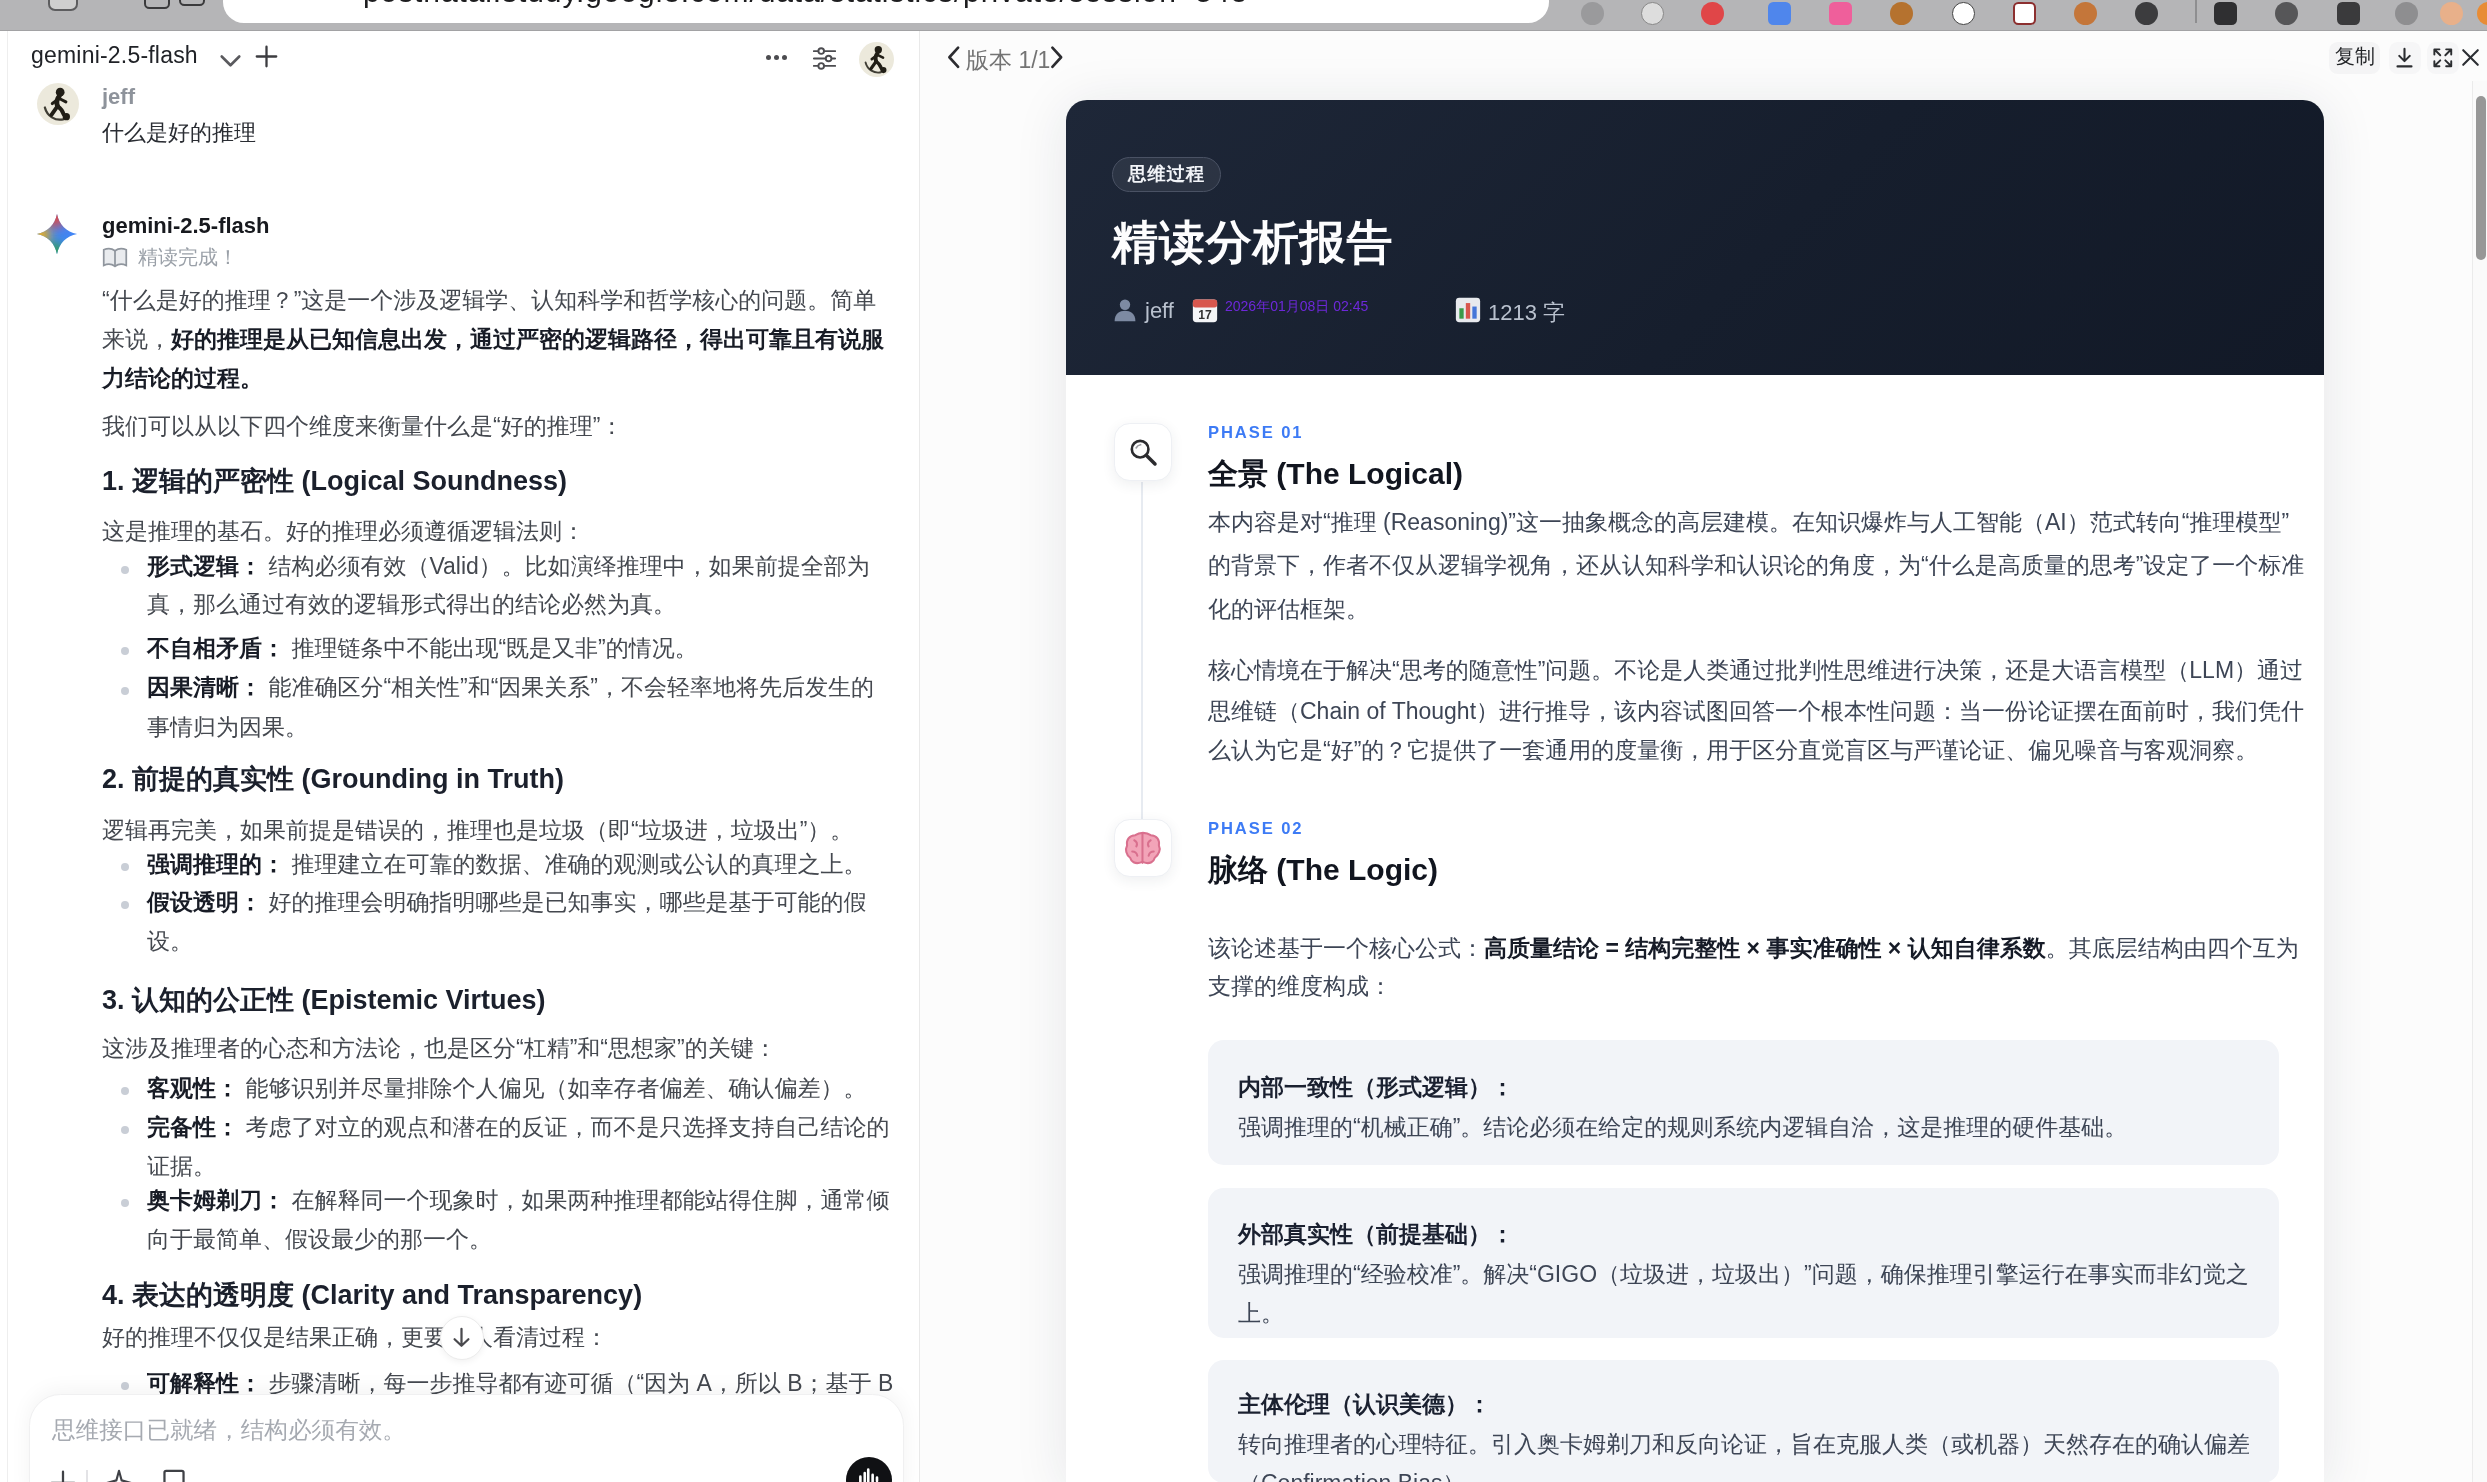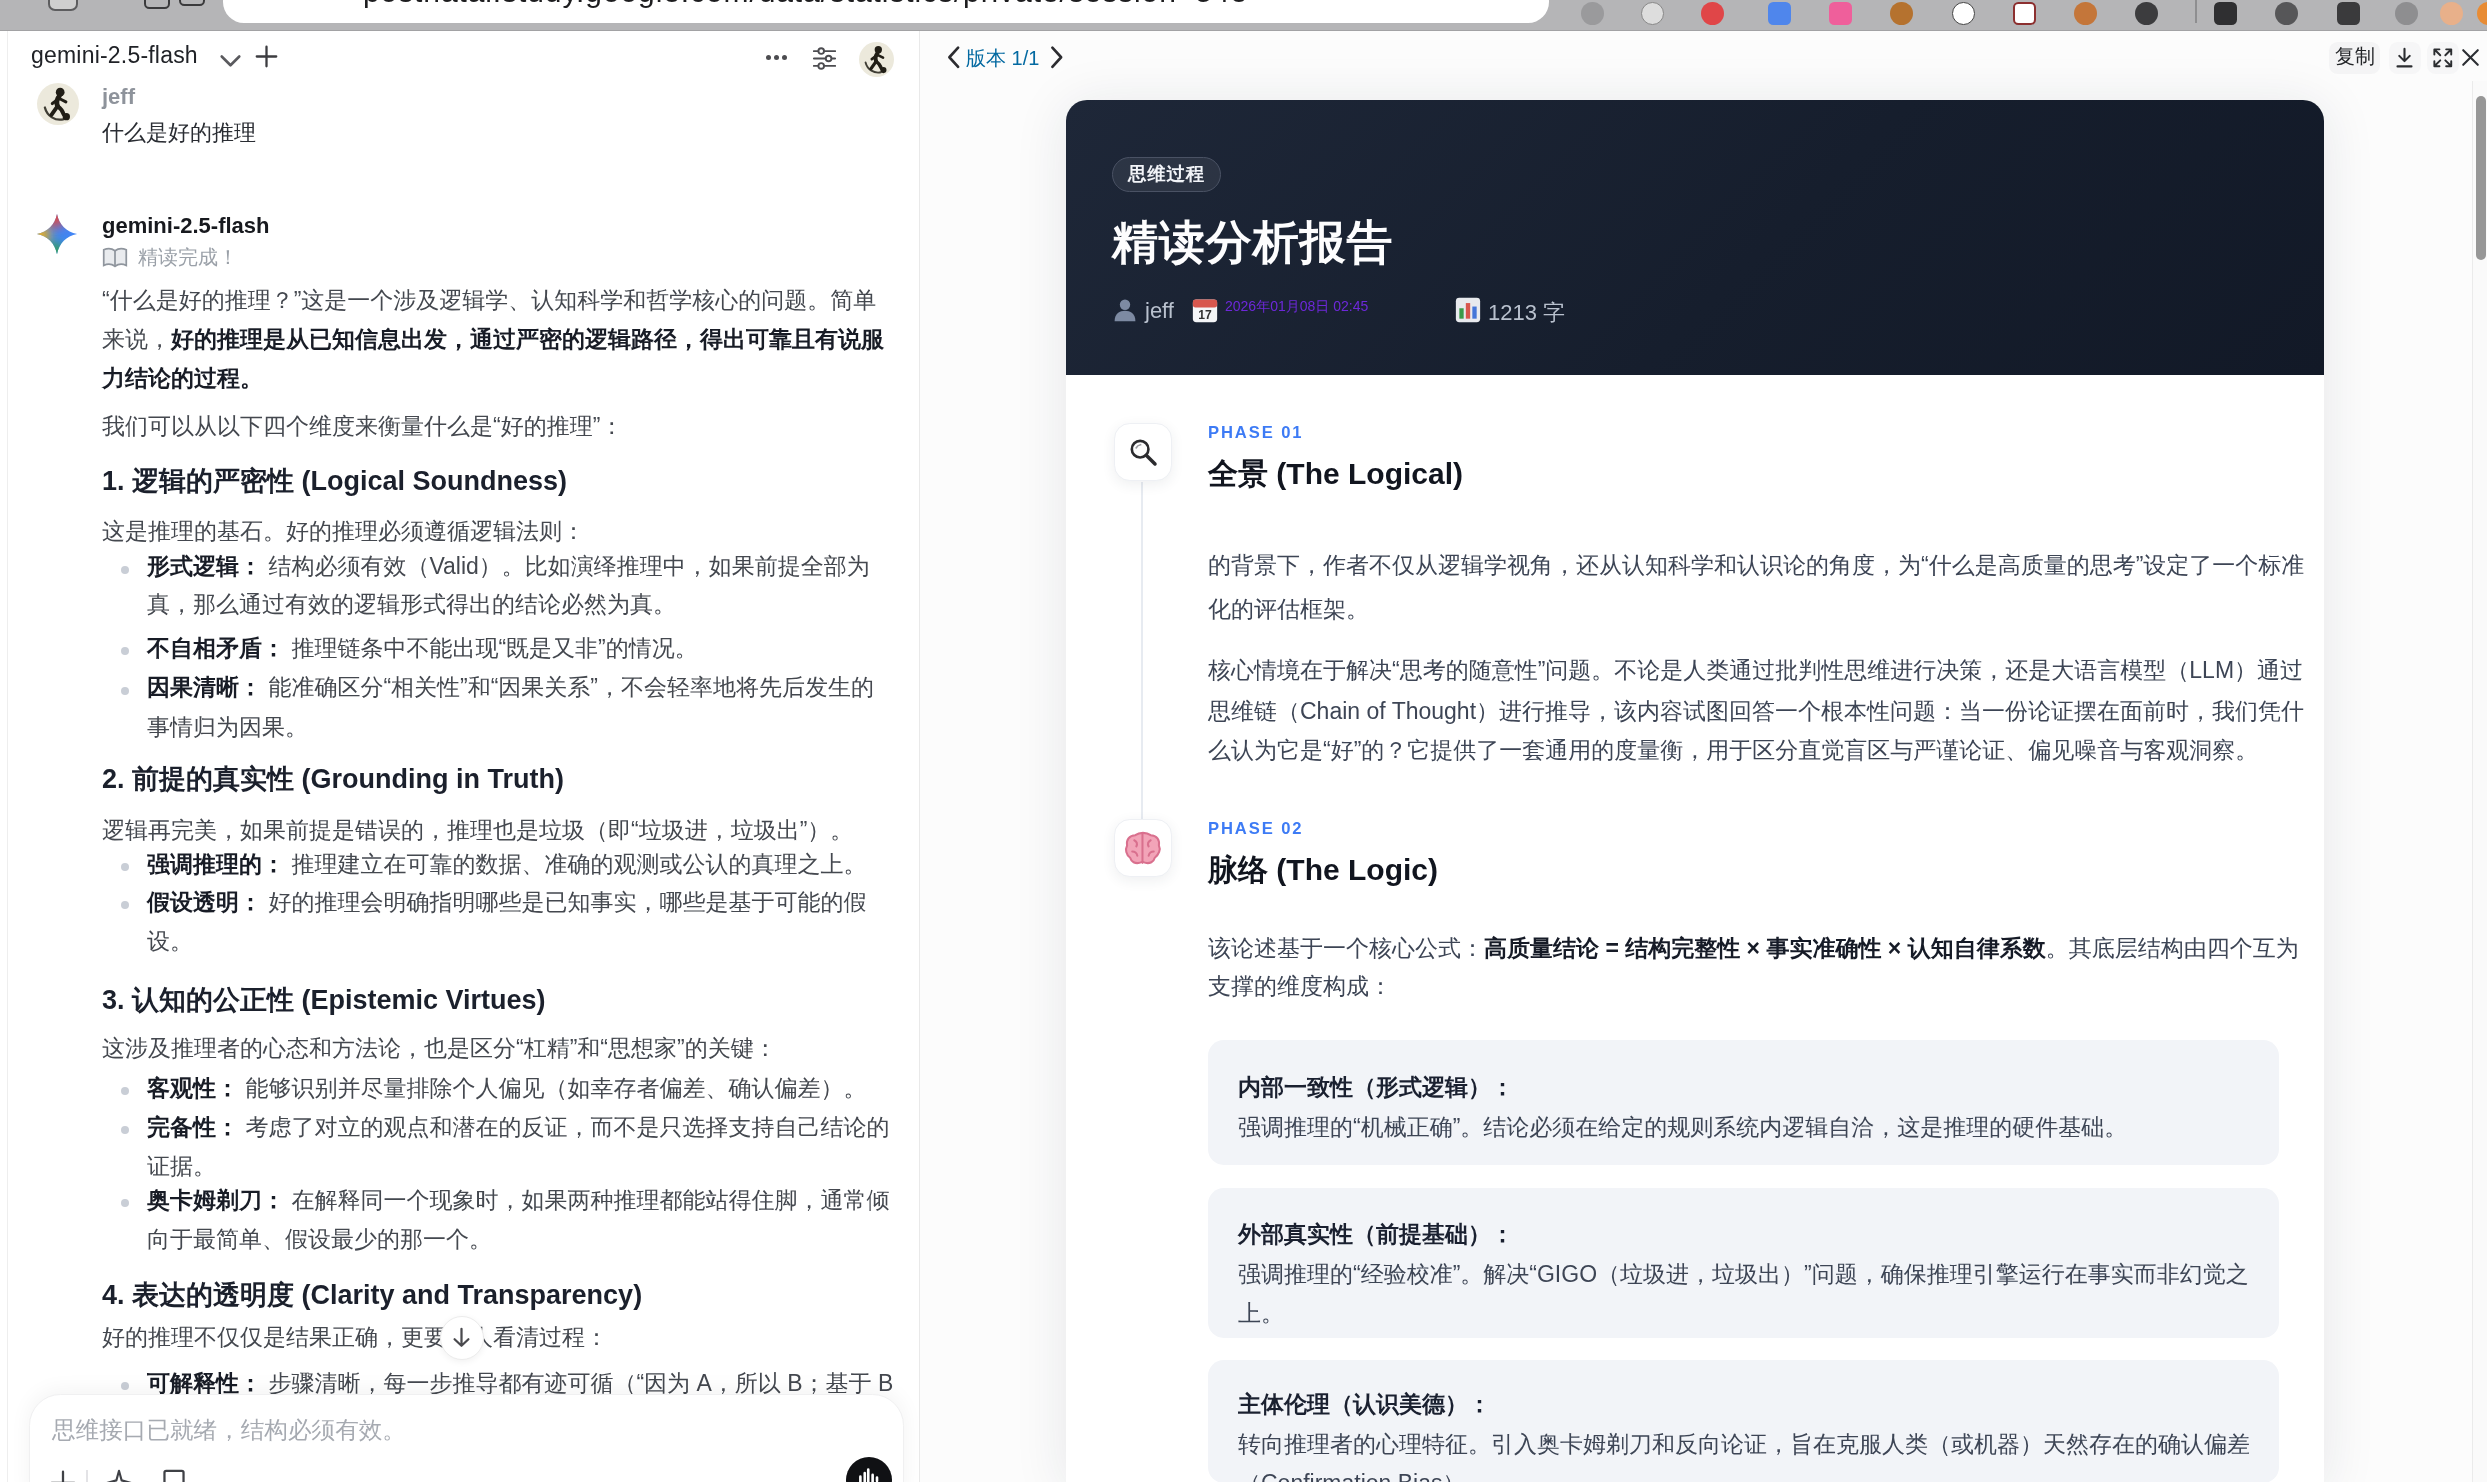--- a/index.html
+++ b/index.html
@@ -198,21 +198,21 @@
       <path d="M5 11 V17 M10 7 V21 M14 3 V25 M19 9 V19 M24 12 V16"></path>
     </svg>
   </div>
 </div>
 
 <div id="panel">
 
   <svg class="abs" style="left:24.5px;top:14px" width="17.5" height="24.5" viewBox="0 0 20 28" fill="none" stroke="#2c2c30" stroke-width="3" stroke-linecap="round" stroke-linejoin="round">
       <path d="M15 3 L5 14 L15 25"></path>
     </svg>
-  <div style="position:absolute;left:46px;top:14px;font-size:20px;color:#0369a1">版本 1/1</div>
+  <div style="position:absolute;left:46px;top:14px;font-size:23px;color:#737373">版本 1/1</div>
   <svg class="abs" style="left:128px;top:14px" width="17.5" height="24.5" viewBox="0 0 20 28" fill="none" stroke="#2c2c30" stroke-width="3" stroke-linecap="round" stroke-linejoin="round">
       <path d="M5 3 L15 14 L5 25"></path>
     </svg>
 
   <div style="position:absolute;left:1409px;top:11.4px;width:51px;height:31.5px;background:#f4f4f5;border-radius:8.8px"></div>
   <div style="position:absolute;left:1415px;top:12.3px;font-size:20px;color:#232528">复制</div>
   <div style="position:absolute;left:1469px;top:11.4px;width:31.5px;height:31.5px;background:#f6f6f7;border-radius:8.8px"></div>
   <svg class="abs" style="left:1474px;top:15.8px" width="21" height="23" viewBox="0 0 24 26" fill="none" stroke="#2b2d30" stroke-width="2.4" stroke-linecap="round" stroke-linejoin="round">
       <path d="M12 2 V15 M6 10 L12 16 L18 10 M4 22 H20"></path>
     </svg>
@@ -259,20 +259,21 @@
     </div>
     <div class="icbox" style="left:48px;top:719px">
       <svg width="39" height="35" viewBox="0 0 38 34">
           <path d="M11 4 C5 4 2 9 3 14 C1 18 2 23 6 26 C7 30 11 32 15 31 L18 30 L21 31 C25 32 29 30 30 26 C34 23 36 18 34 14 C35 9 32 4 26 4 C22 1 15 1 11 4 Z" fill="#f2a4b8" stroke="#d9708e" stroke-width="2"></path>
           <path d="M18 3 V31 M10 9 Q14 11 12 15 M26 9 Q22 11 24 15 M8 20 Q12 20 13 24 M29 20 Q25 20 24 24" stroke="#d9708e" stroke-width="2" fill="none" stroke-linecap="round"></path>
         </svg>
     </div>
 
     <div class="phlab" style="left:142px;top:322px">PHASE 01</div>
     <div class="phh" style="left:142px;top:354px">全景 (The Logical)</div>
+    <div class="rln" style="left:142px;top:402px">本内容是对“推理 (Reasoning)”这一抽象概念的高层建模。在知识爆炸与人工智能（AI）范式转向“推理模型”</div>
     <div class="rln" style="left:142px;top:445px">的背景下，作者不仅从逻辑学视角，还从认知科学和认识论的角度，为“什么是高质量的思考”设定了一个标准</div>
     <div class="rln" style="left:142px;top:489px">化的评估框架。</div>
     <div class="rln" style="left:142px;top:550px">核心情境在于解决“思考的随意性”问题。不论是人类通过批判性思维进行决策，还是大语言模型（LLM）通过</div>
     <div class="rln" style="left:142px;top:591px">思维链（Chain of Thought）进行推导，该内容试图回答一个根本性问题：当一份论证摆在面前时，我们凭什</div>
     <div class="rln" style="left:142px;top:630px">么认为它是“好”的？它提供了一套通用的度量衡，用于区分直觉盲区与严谨论证、偏见噪音与客观洞察。</div>
 
     <div class="phlab" style="left:142px;top:718px">PHASE 02</div>
     <div class="phh" style="left:142px;top:750px">脉络 (The Logic)</div>
     <div class="rln" style="left:142px;top:828px">该论述基于一个核心公式：<b>高质量结论 = 结构完整性 × 事实准确性 × 认知自律系数</b>。其底层结构由四个互为</div>
     <div class="rln" style="left:142px;top:866px">支撑的维度构成：</div>

